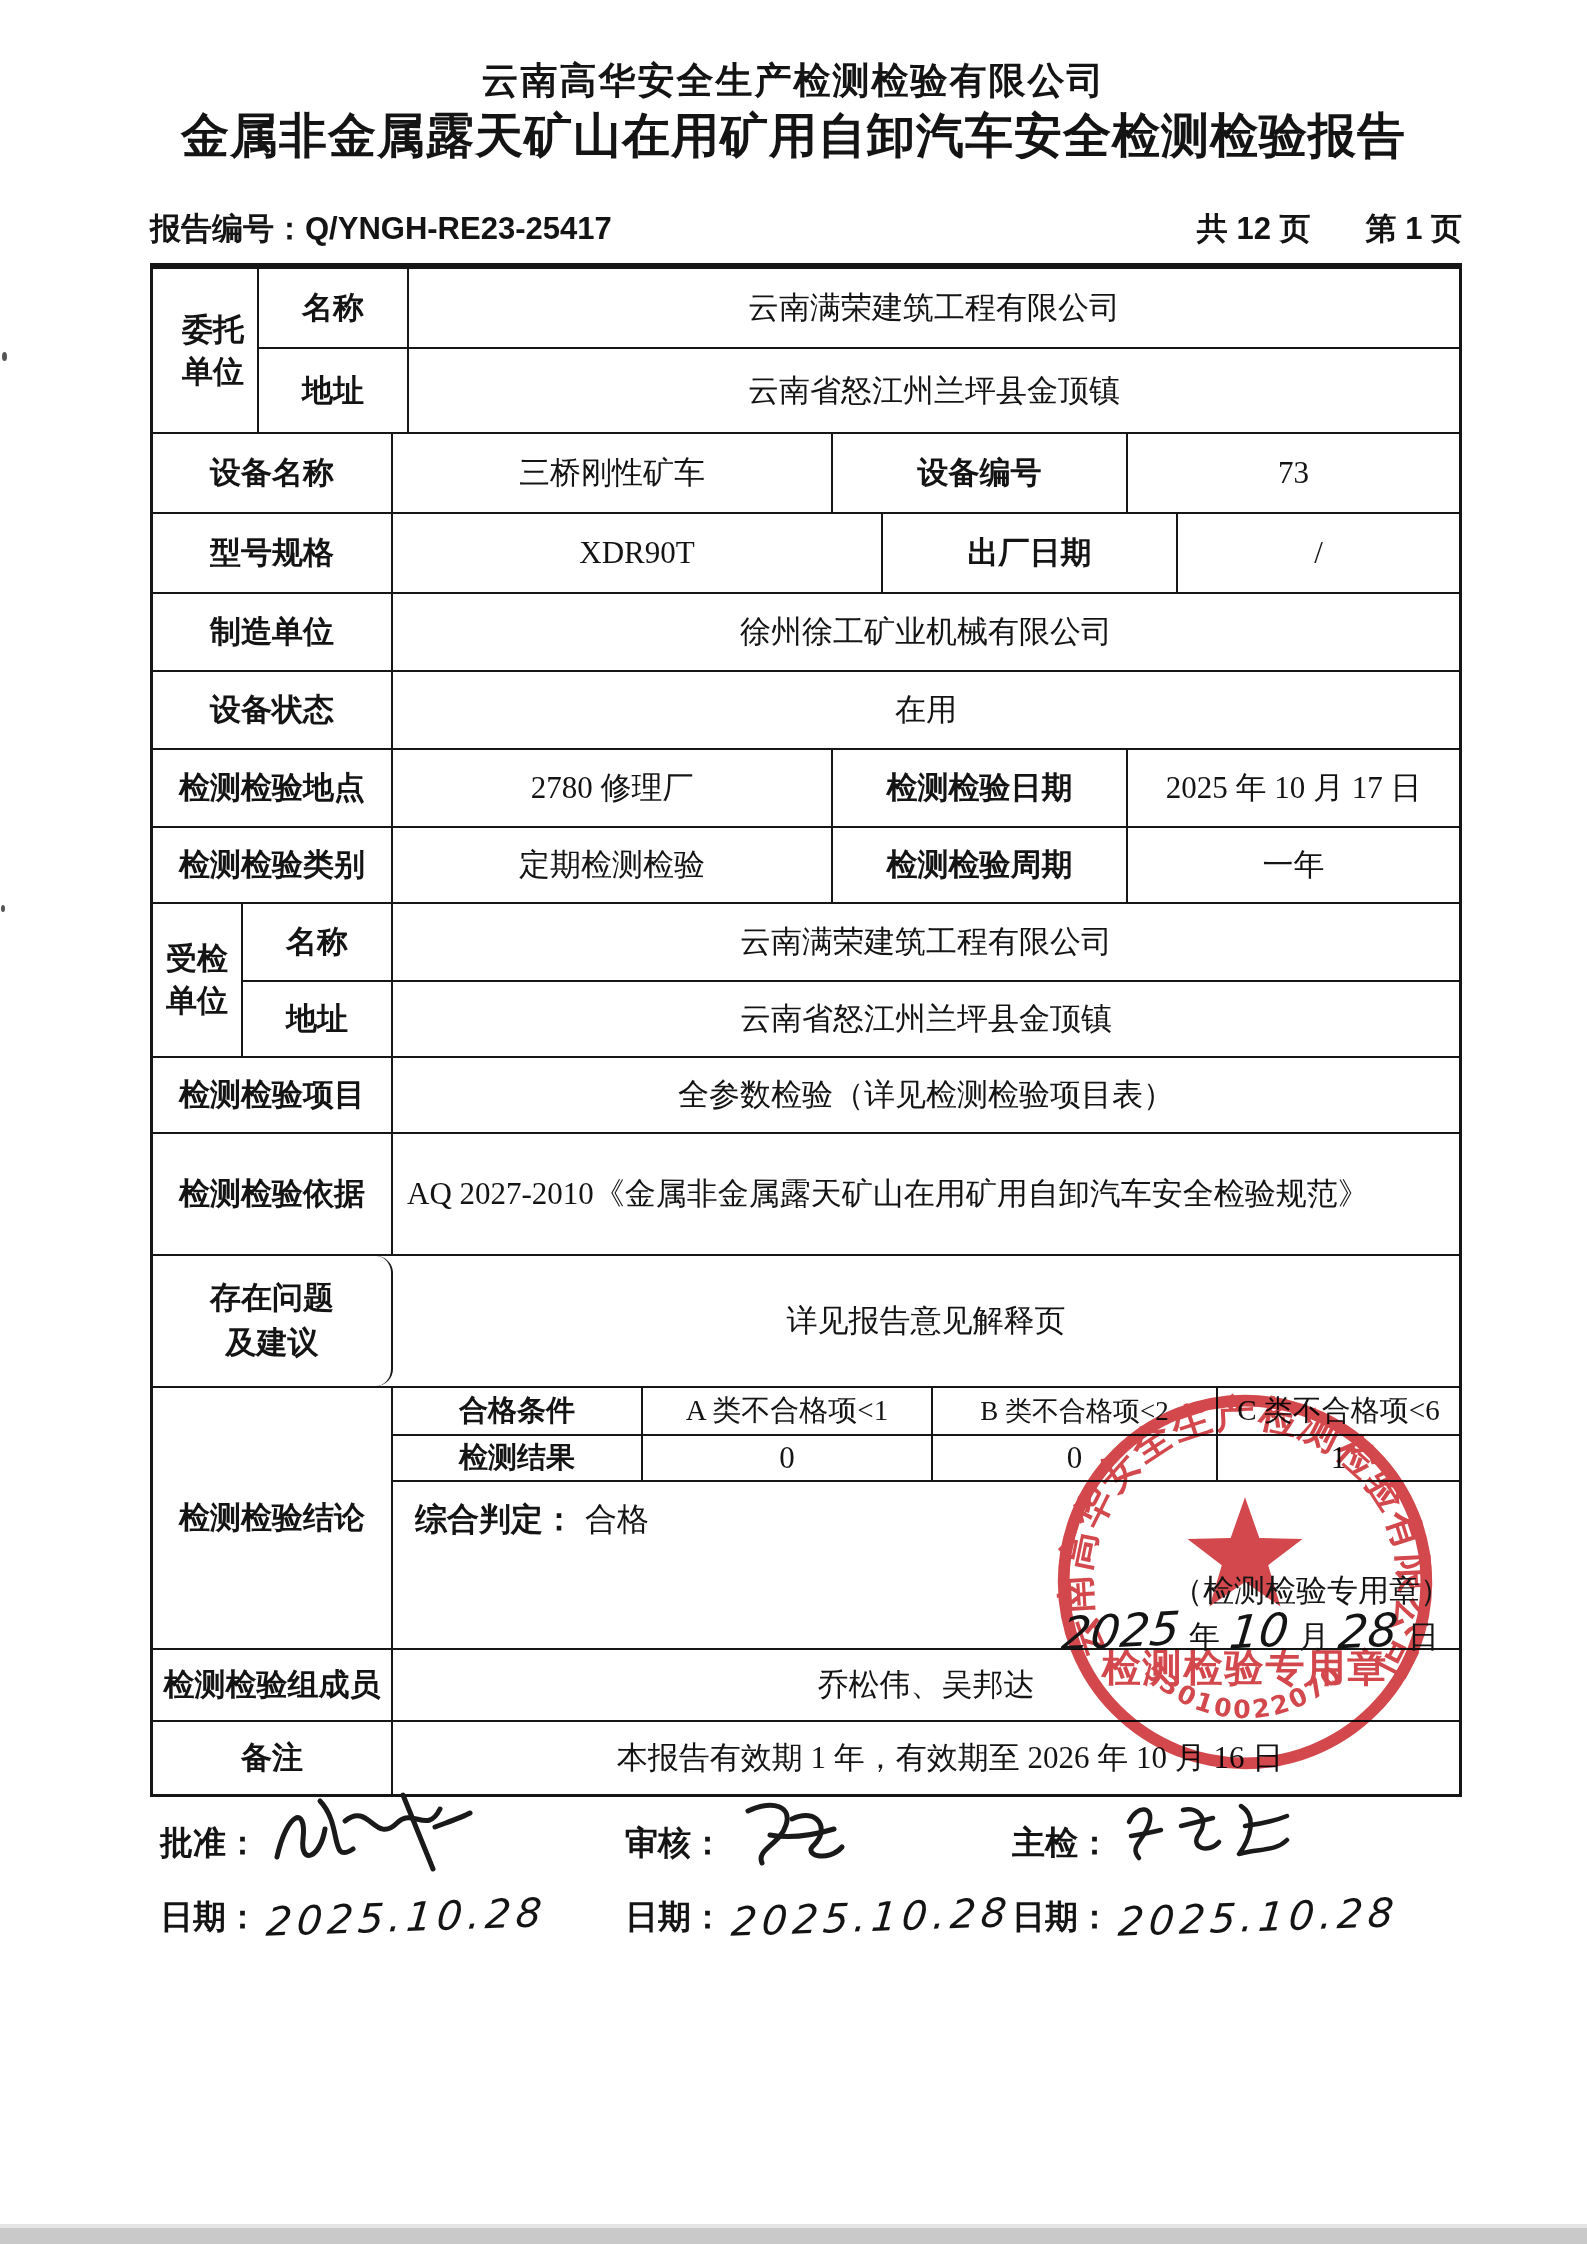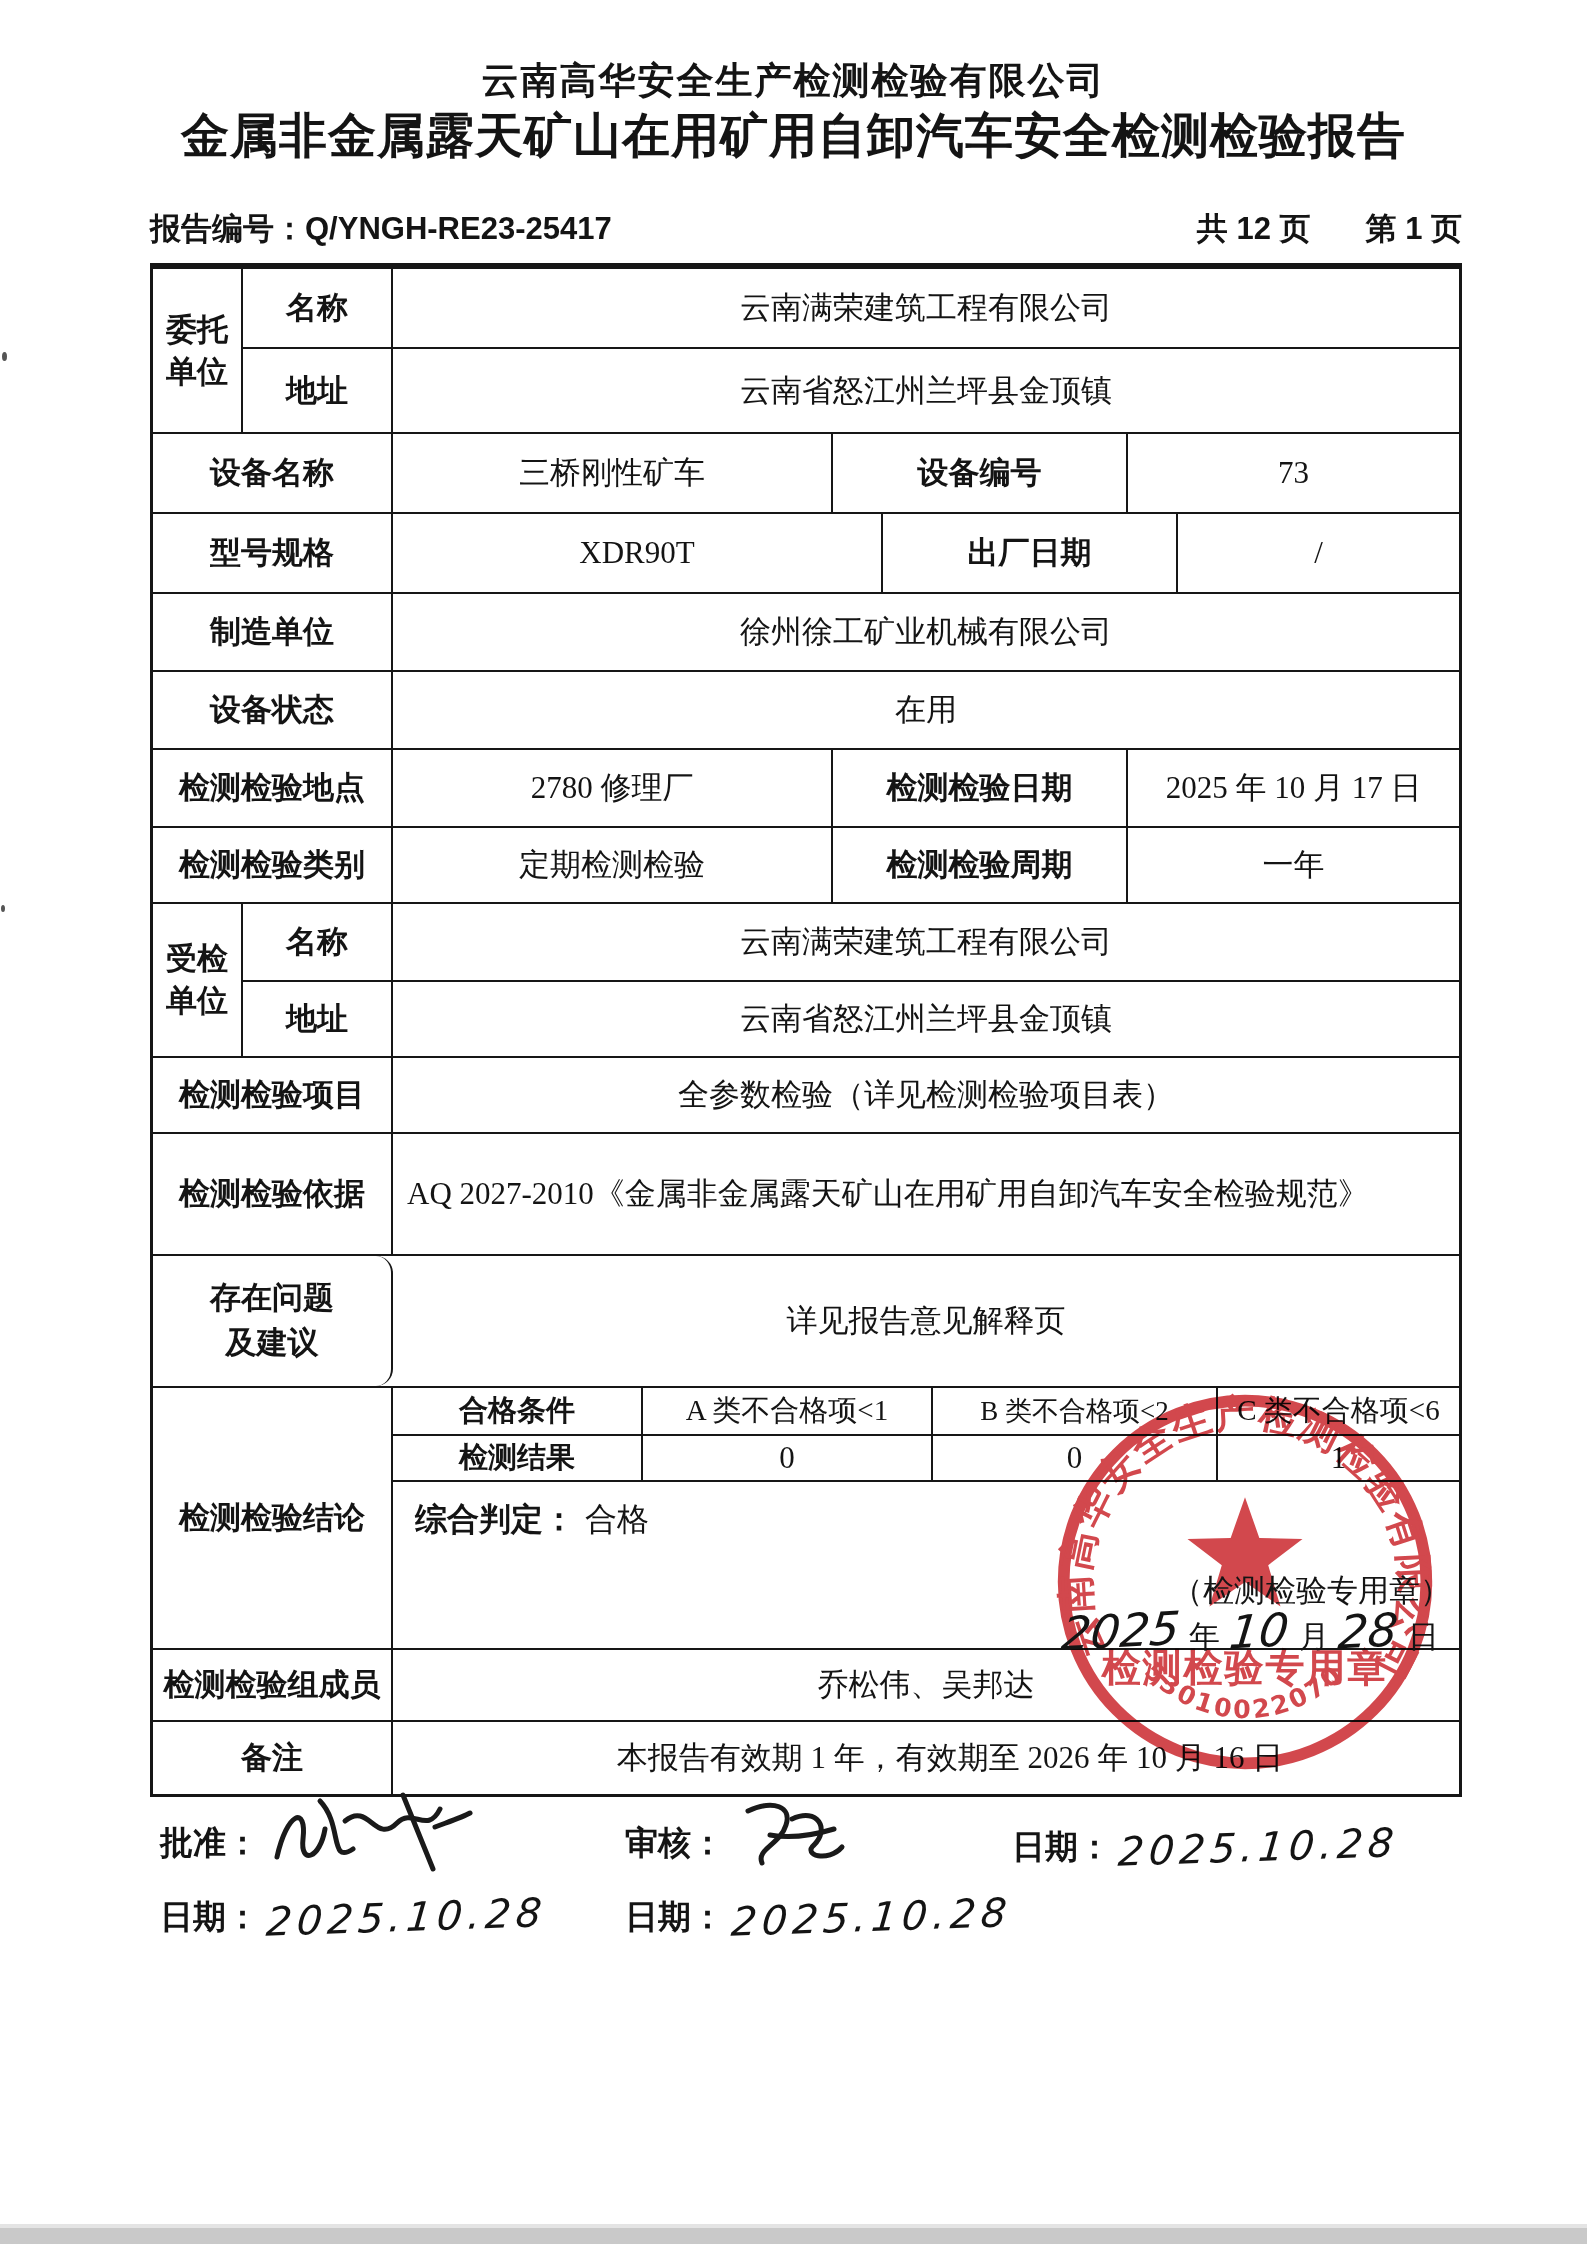--- a/index.html
+++ b/index.html
@@ -84,21 +84,21 @@
     <div class="meta-left">
       <span>报告编号：</span><span>Q/YNGH-RE23-25417</span>
     </div>
     <div class="meta-right">
       <span>共 12 页</span><span>第 1 页</span>
     </div>
   </div>
 
   <div class="tbl">
 
-    <div class="trow" style="height:165px;">
+    <div class="trow" style="height:165px;padding-left:16px;">
       <div class="cell lbl" style="width:90px;">委托单位</div>
       <div class="vstack grow">
         <div class="trow" style="height:80px;">
           <div class="cell lbl" style="width:150px;">名称</div>
           <div class="cell val end grow">云南满荣建筑工程有限公司</div>
         </div>
         <div class="trow inner-last grow">
           <div class="cell lbl" style="width:150px;">地址</div>
           <div class="cell val end grow">云南省怒江州兰坪县金顶镇</div>
         </div>
@@ -264,20 +264,33 @@
           </g>
         </svg>
       </div>
       <div class="sign-row date-row">
         <span class="sig-lbl">日期：</span>
         <span class="hw-date">2025.10.28</span>
       </div>
     </div>
 
     <div class="sign-block b3">
+      <div class="sign-row">
+        <span class="sig-lbl">主检：</span>
+        <svg class="sig-svg" width="185" height="80" viewBox="0 0 185 80">
+          <g fill="none" stroke="#1a1a1a" stroke-width="4.5" stroke-linecap="round" stroke-linejoin="round">
+            <path d="M12,28 C20,10 38,12 32,30 C26,48 12,52 22,64"></path>
+            <path d="M14,42 C26,40 36,38 44,36"></path>
+            <path d="M66,16 C82,12 92,26 82,40 C72,54 92,60 102,48"></path>
+            <path d="M64,32 L96,24"></path>
+            <path d="M124,12 C140,22 134,44 122,60 C142,54 158,58 170,46"></path>
+            <path d="M128,32 C144,30 160,26 170,22"></path>
+          </g>
+        </svg>
+      </div>
       <div class="sign-row date-row">
         <span class="sig-lbl">日期：</span>
         <span class="hw-date">2025.10.28</span>
       </div>
     </div>
 
   </div>
 
   <div class="scan-bottom2"></div>
   <div class="scan-bottom"></div>

